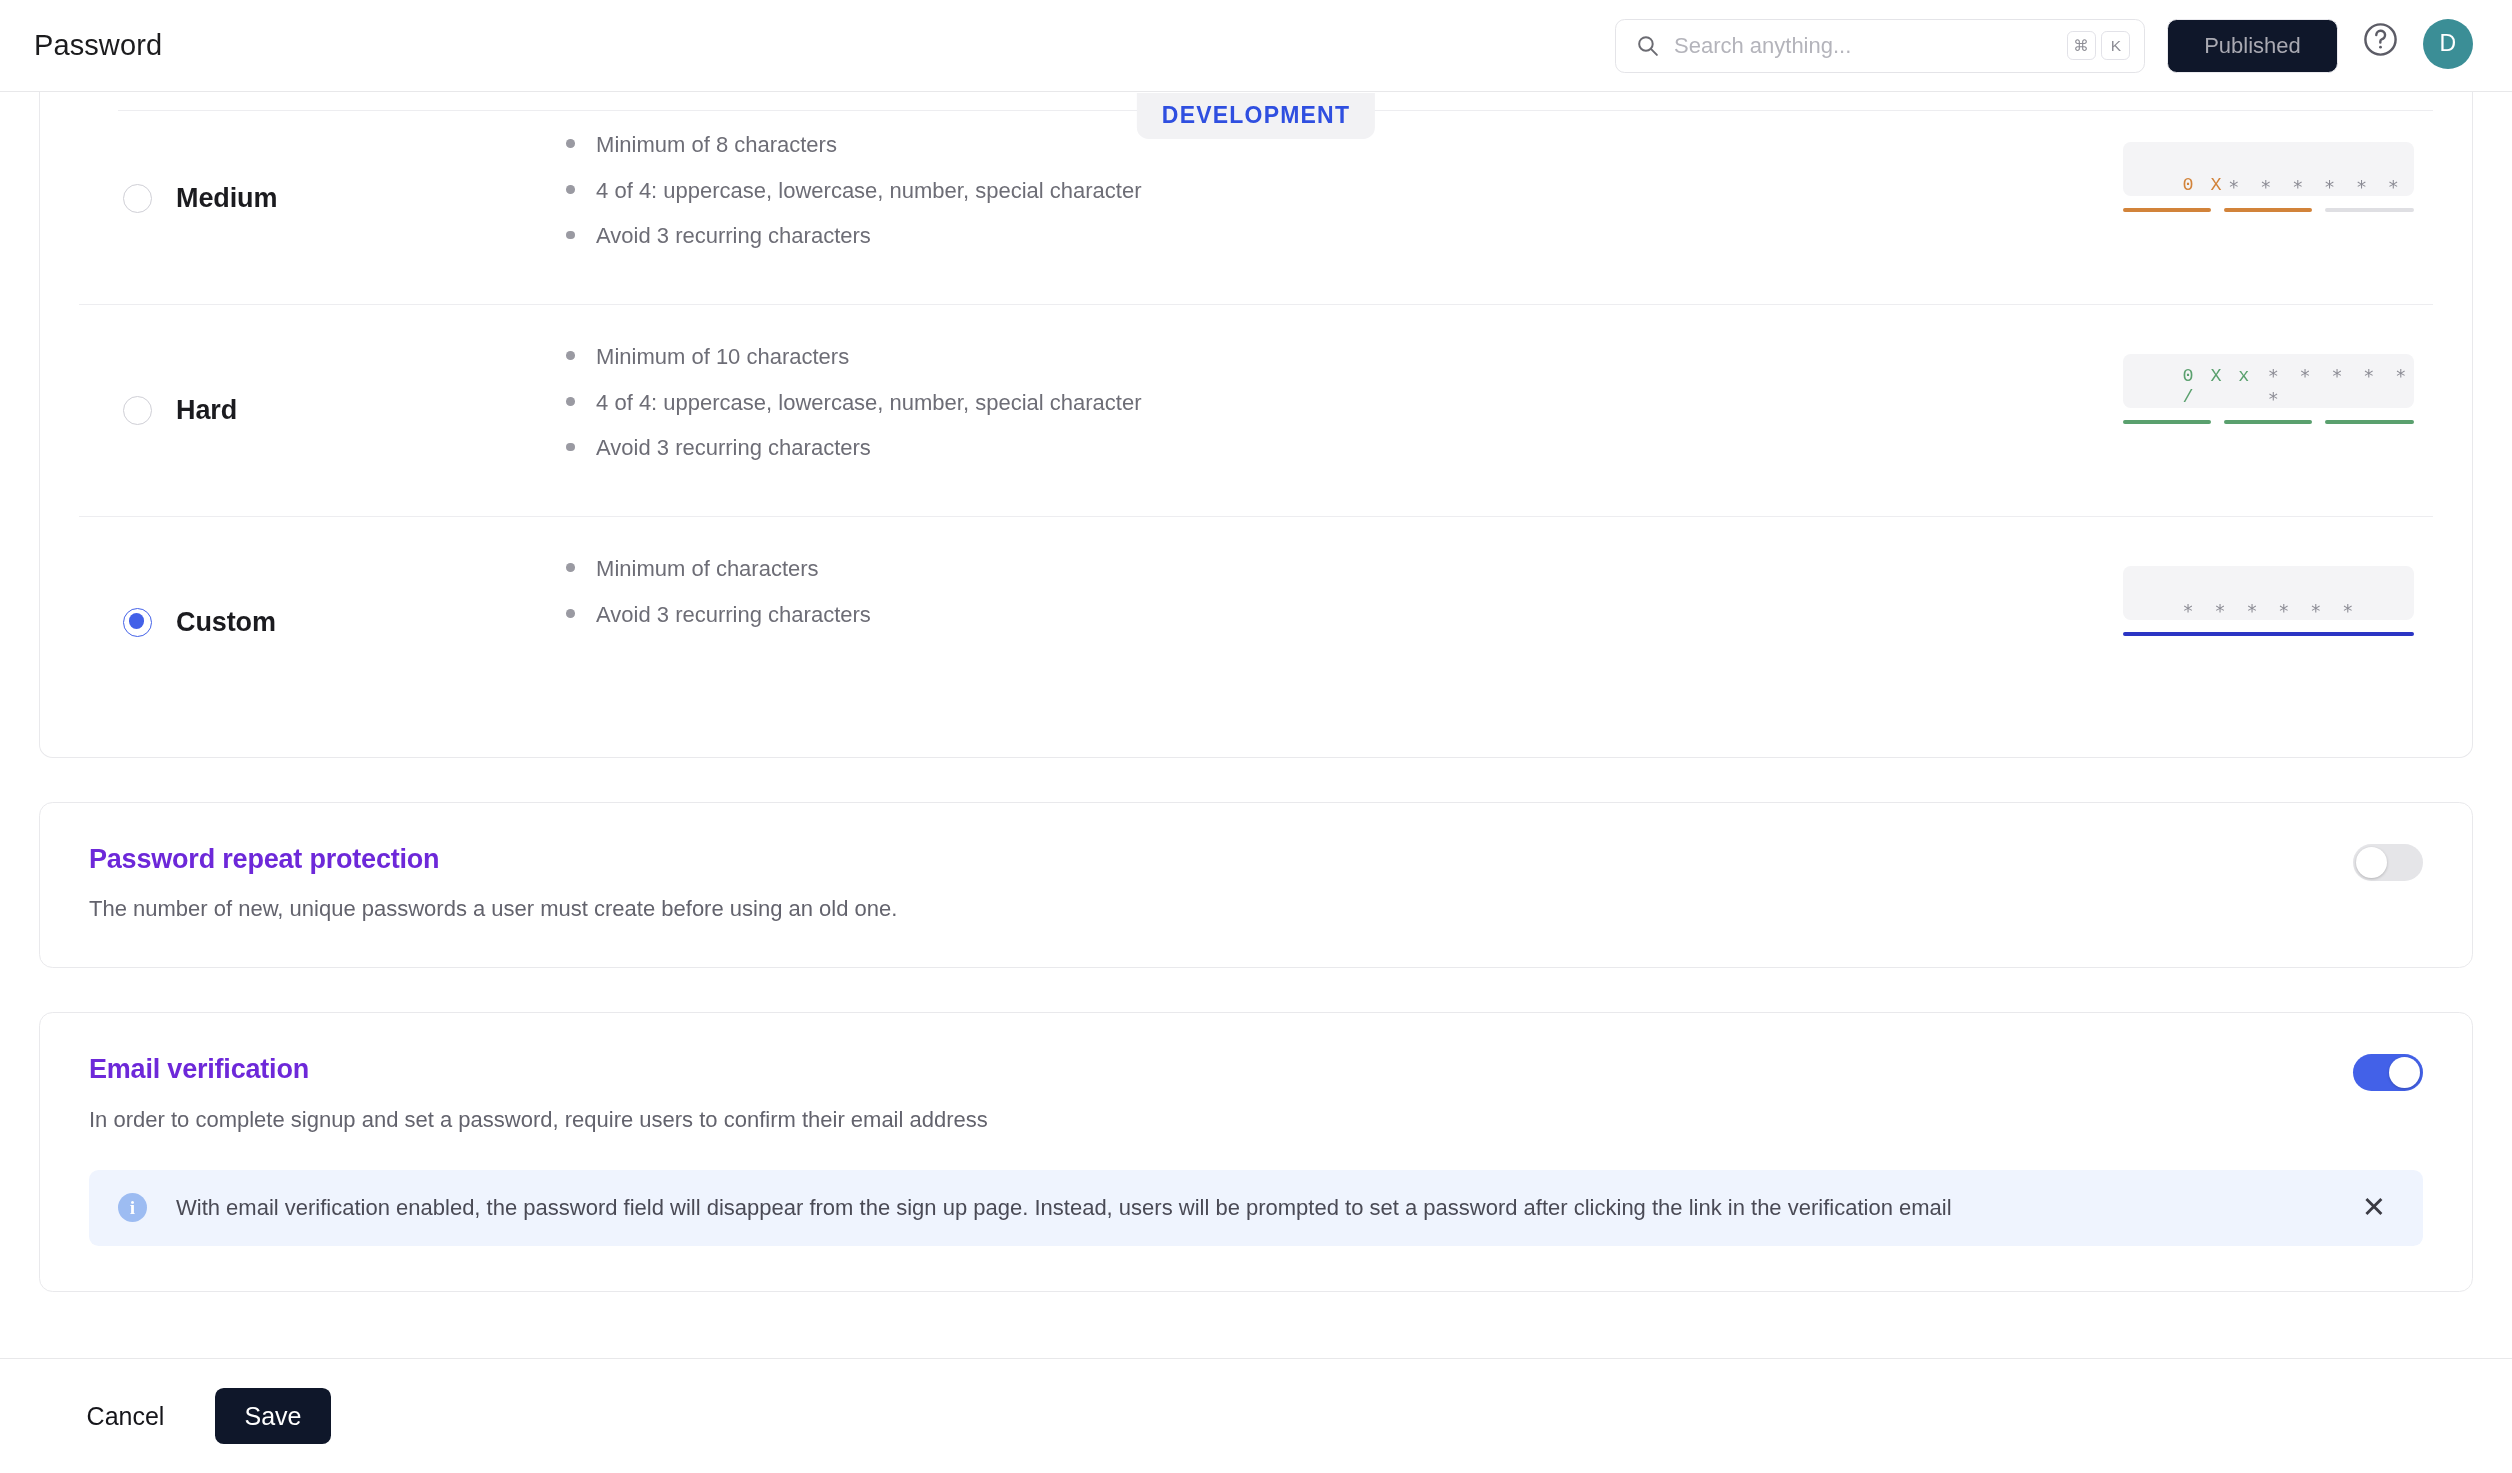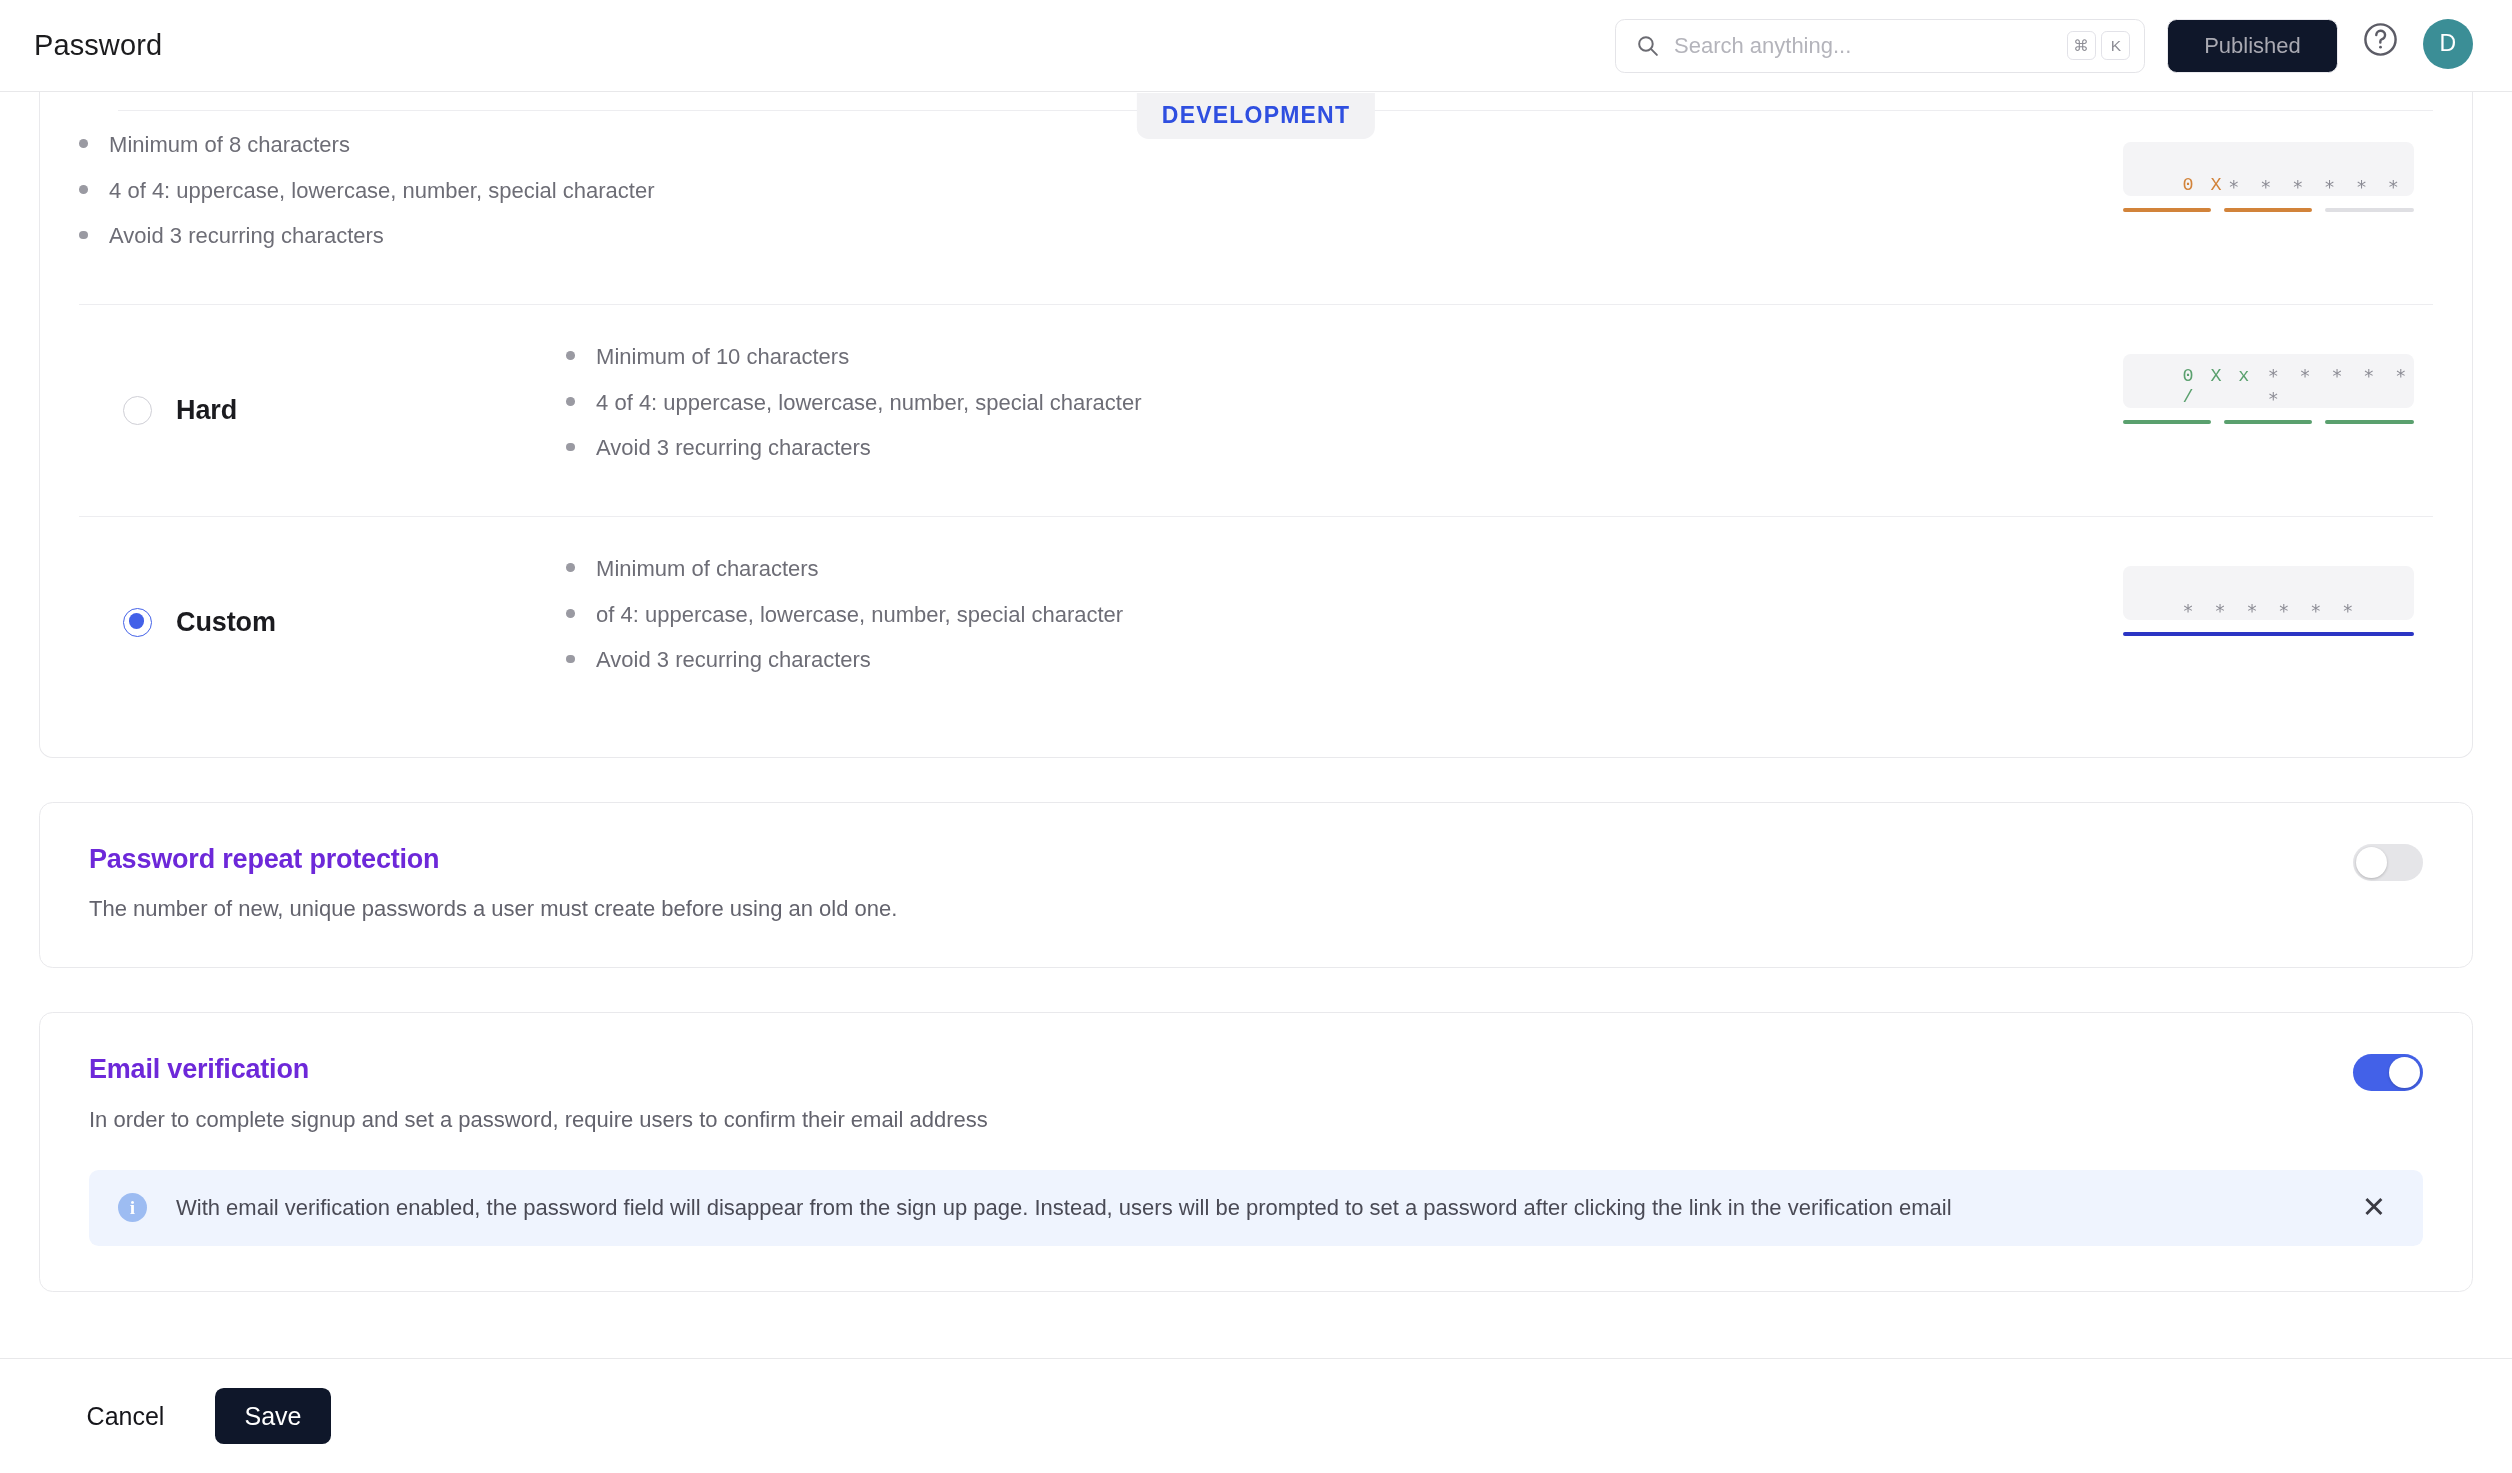--- a/index.html
+++ b/index.html
@@ -405,20 +405,24 @@
 </div>
 
 <div class="env-badge">DEVELOPMENT</div>
 
 <div class="content">
 
   <div class="card card-strength">
 
     <div class="level-row">
       <div class="row-divider-top"></div>
+      <div class="level-label-wrap">
+        <span class="radio"></span>
+        <span class="level-label">Medium</span>
+      </div>
       <div class="rules">
         <div class="rule">
           <span class="bullet"></span>
           <span class="rule-text">Minimum of 8 characters</span>
         </div>
         <div class="rule">
           <span class="bullet"></span>
           <span class="rule-text">4 of 4: uppercase, lowercase, number, special character</span>
         </div>
         <div class="rule">
@@ -473,24 +477,20 @@
 
     <div class="level-row">
       <div class="level-label-wrap">
         <span class="radio checked"></span>
         <span class="level-label">Custom</span>
       </div>
       <div class="rules">
         <div class="rule">
           <span class="bullet"></span>
           <span class="rule-text">Minimum of characters</span>
-        </div>
-        <div class="rule">
-          <span class="bullet"></span>
-          <span class="rule-text">of 4: uppercase, lowercase, number, special character</span>
         </div>
         <div class="rule">
           <span class="bullet"></span>
           <span class="rule-text">Avoid 3 recurring characters</span>
         </div>
       </div>
       <div class="preview-wrap">
         <div class="preview-field">
           <span class="pw-dots">∗ ∗ ∗ ∗ ∗ ∗</span>
         </div>

